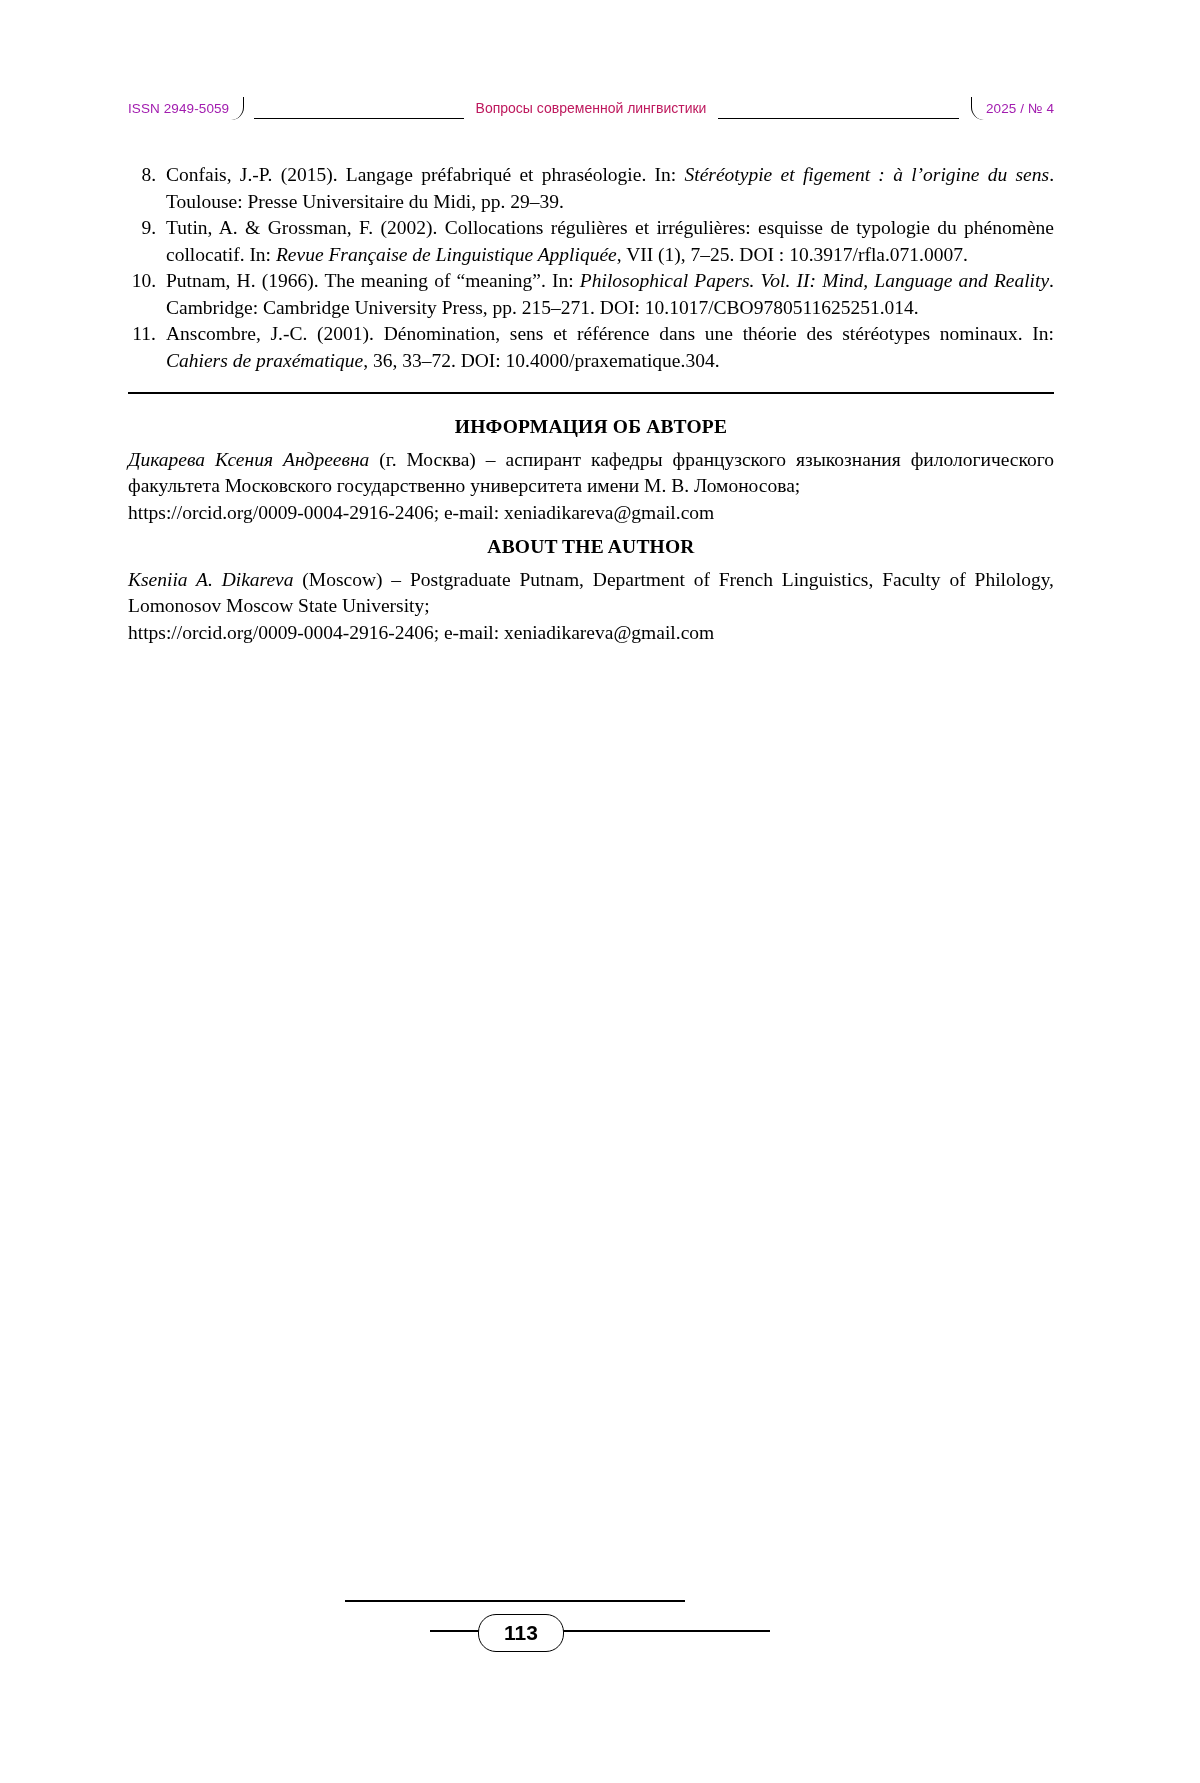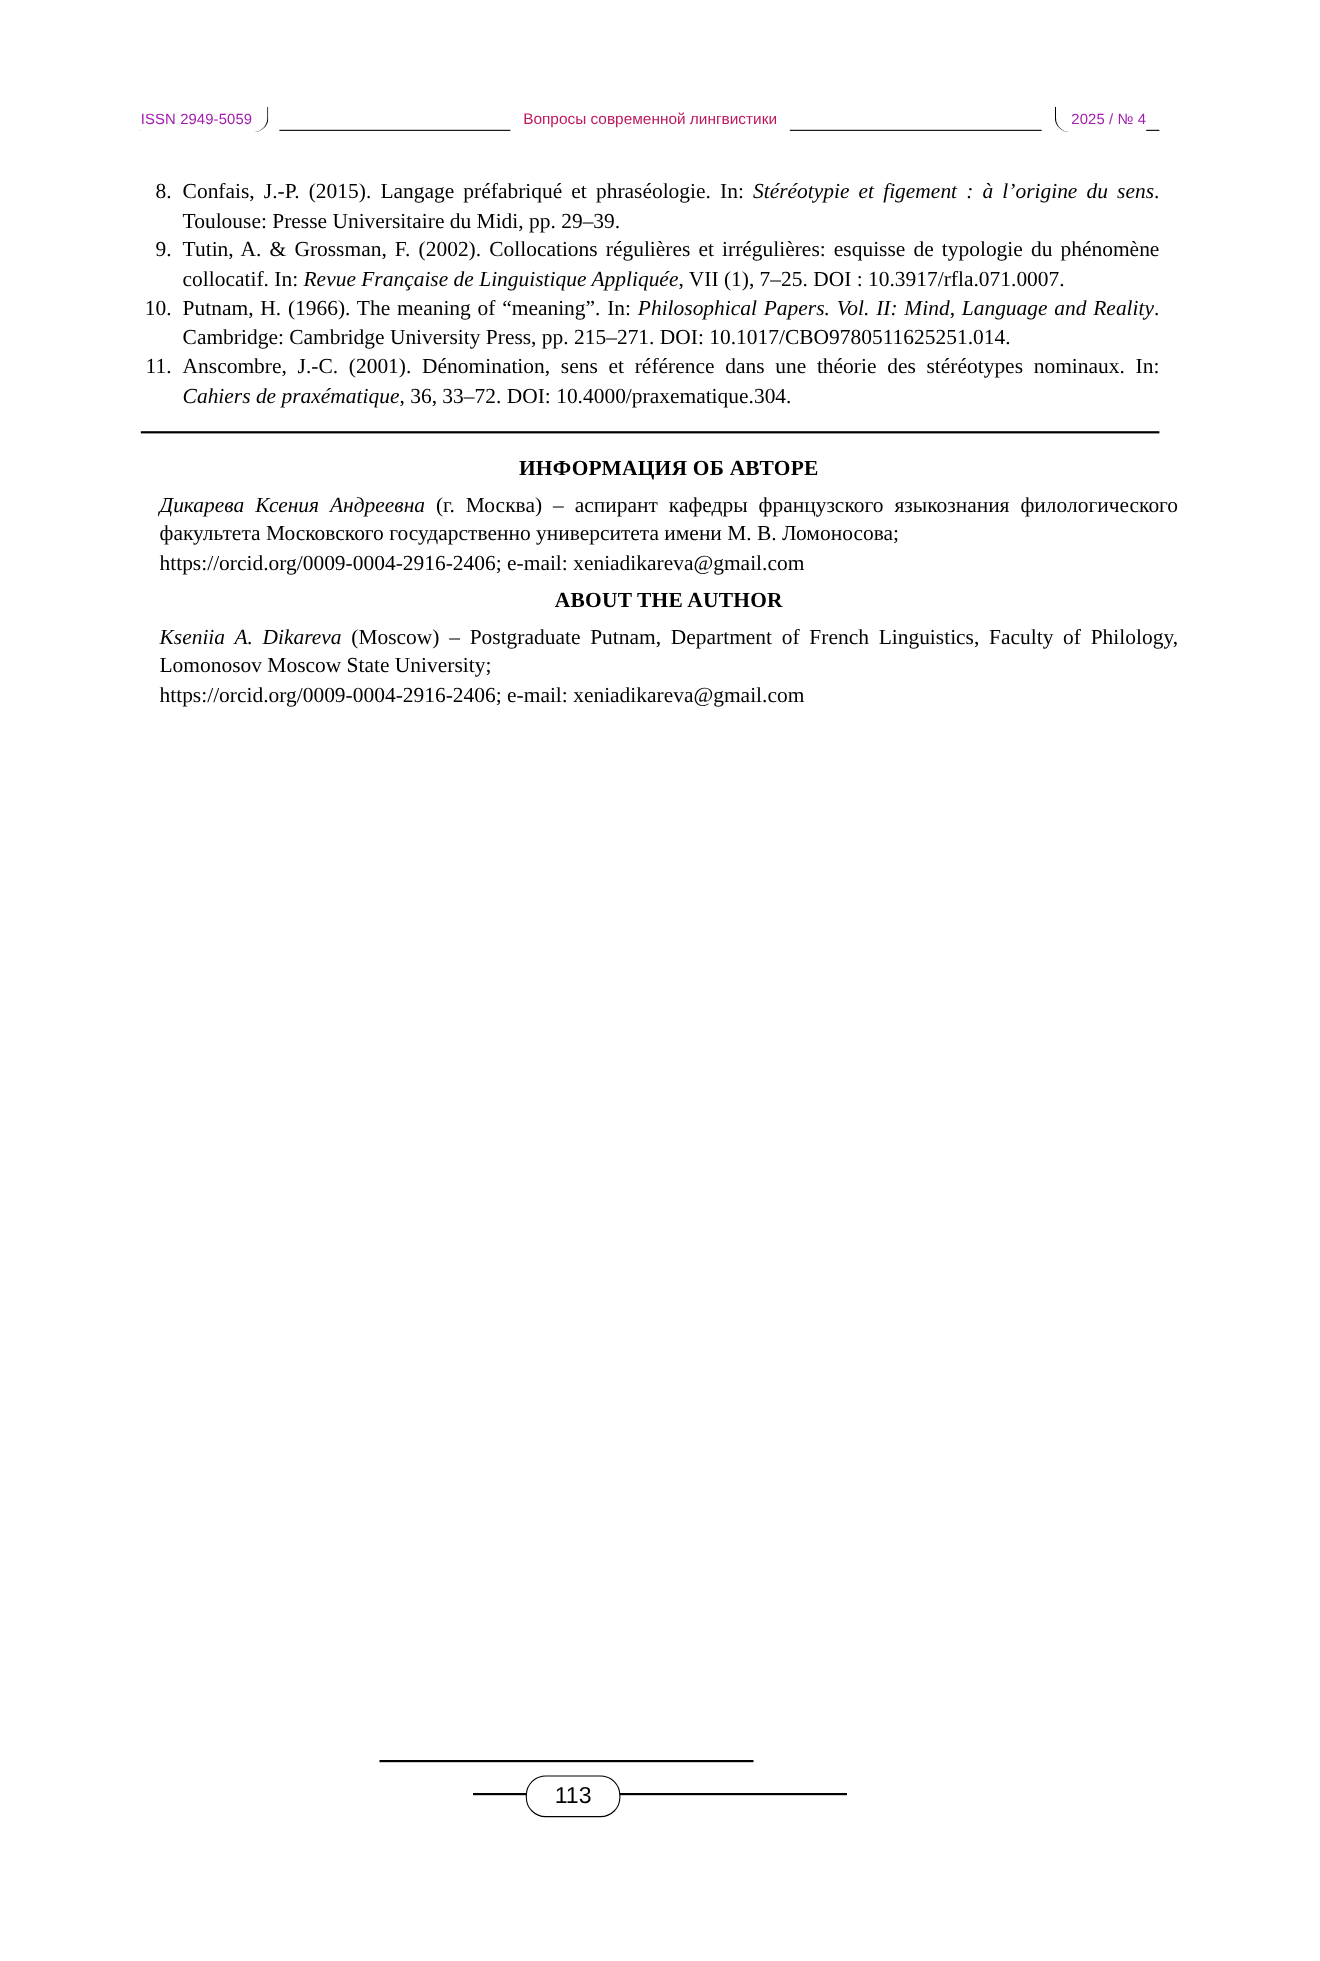--- a/index.html
+++ b/index.html
@@ -50,21 +50,21 @@
     color: #a21caf;
     display: flex;
     align-items: center;
     white-space: nowrap;
   }
   .header-issn {
     left: 0;
     padding-right: 10px;
   }
   .header-issue {
-    right: 12px;
+    right: 0;
     padding-left: 12px;
     justify-content: flex-end;
   }
   
   .tab-curve {
     position: absolute;
     top: 0;
     width: 14px;
     height: 23px;
     border-bottom: 1.4px solid #000;
@@ -132,21 +132,21 @@
     left: 128px;
     top: 392px;
     width: 926px;
     height: 1.6px;
     background: #000;
   }
 
   
   .block {
     position: absolute;
-    left: 145px;
+    left: 128px;
     width: 926px;
     font-size: 19.5px;
     line-height: 26.5px;
   }
   .block-title {
     text-align: center;
     font-weight: bold;
     font-size: 19.5px;
     letter-spacing: 0.2px;
     margin-bottom: 6px;
@@ -192,21 +192,21 @@
     top: 14px;
     width: 84px;
     height: 36px;
     border: 1.6px solid #000;
     border-radius: 18px;
     background: #fff;
     display: flex;
     align-items: center;
     justify-content: center;
     font-family: "Liberation Sans", sans-serif;
-    font-weight: normal;
+    font-weight: bold;
     font-size: 21px;
   }
 </style>
 </head>
 <body>
 
 <div class="page">
 
   <div class="header">
     <div class="header-rule"></div>

